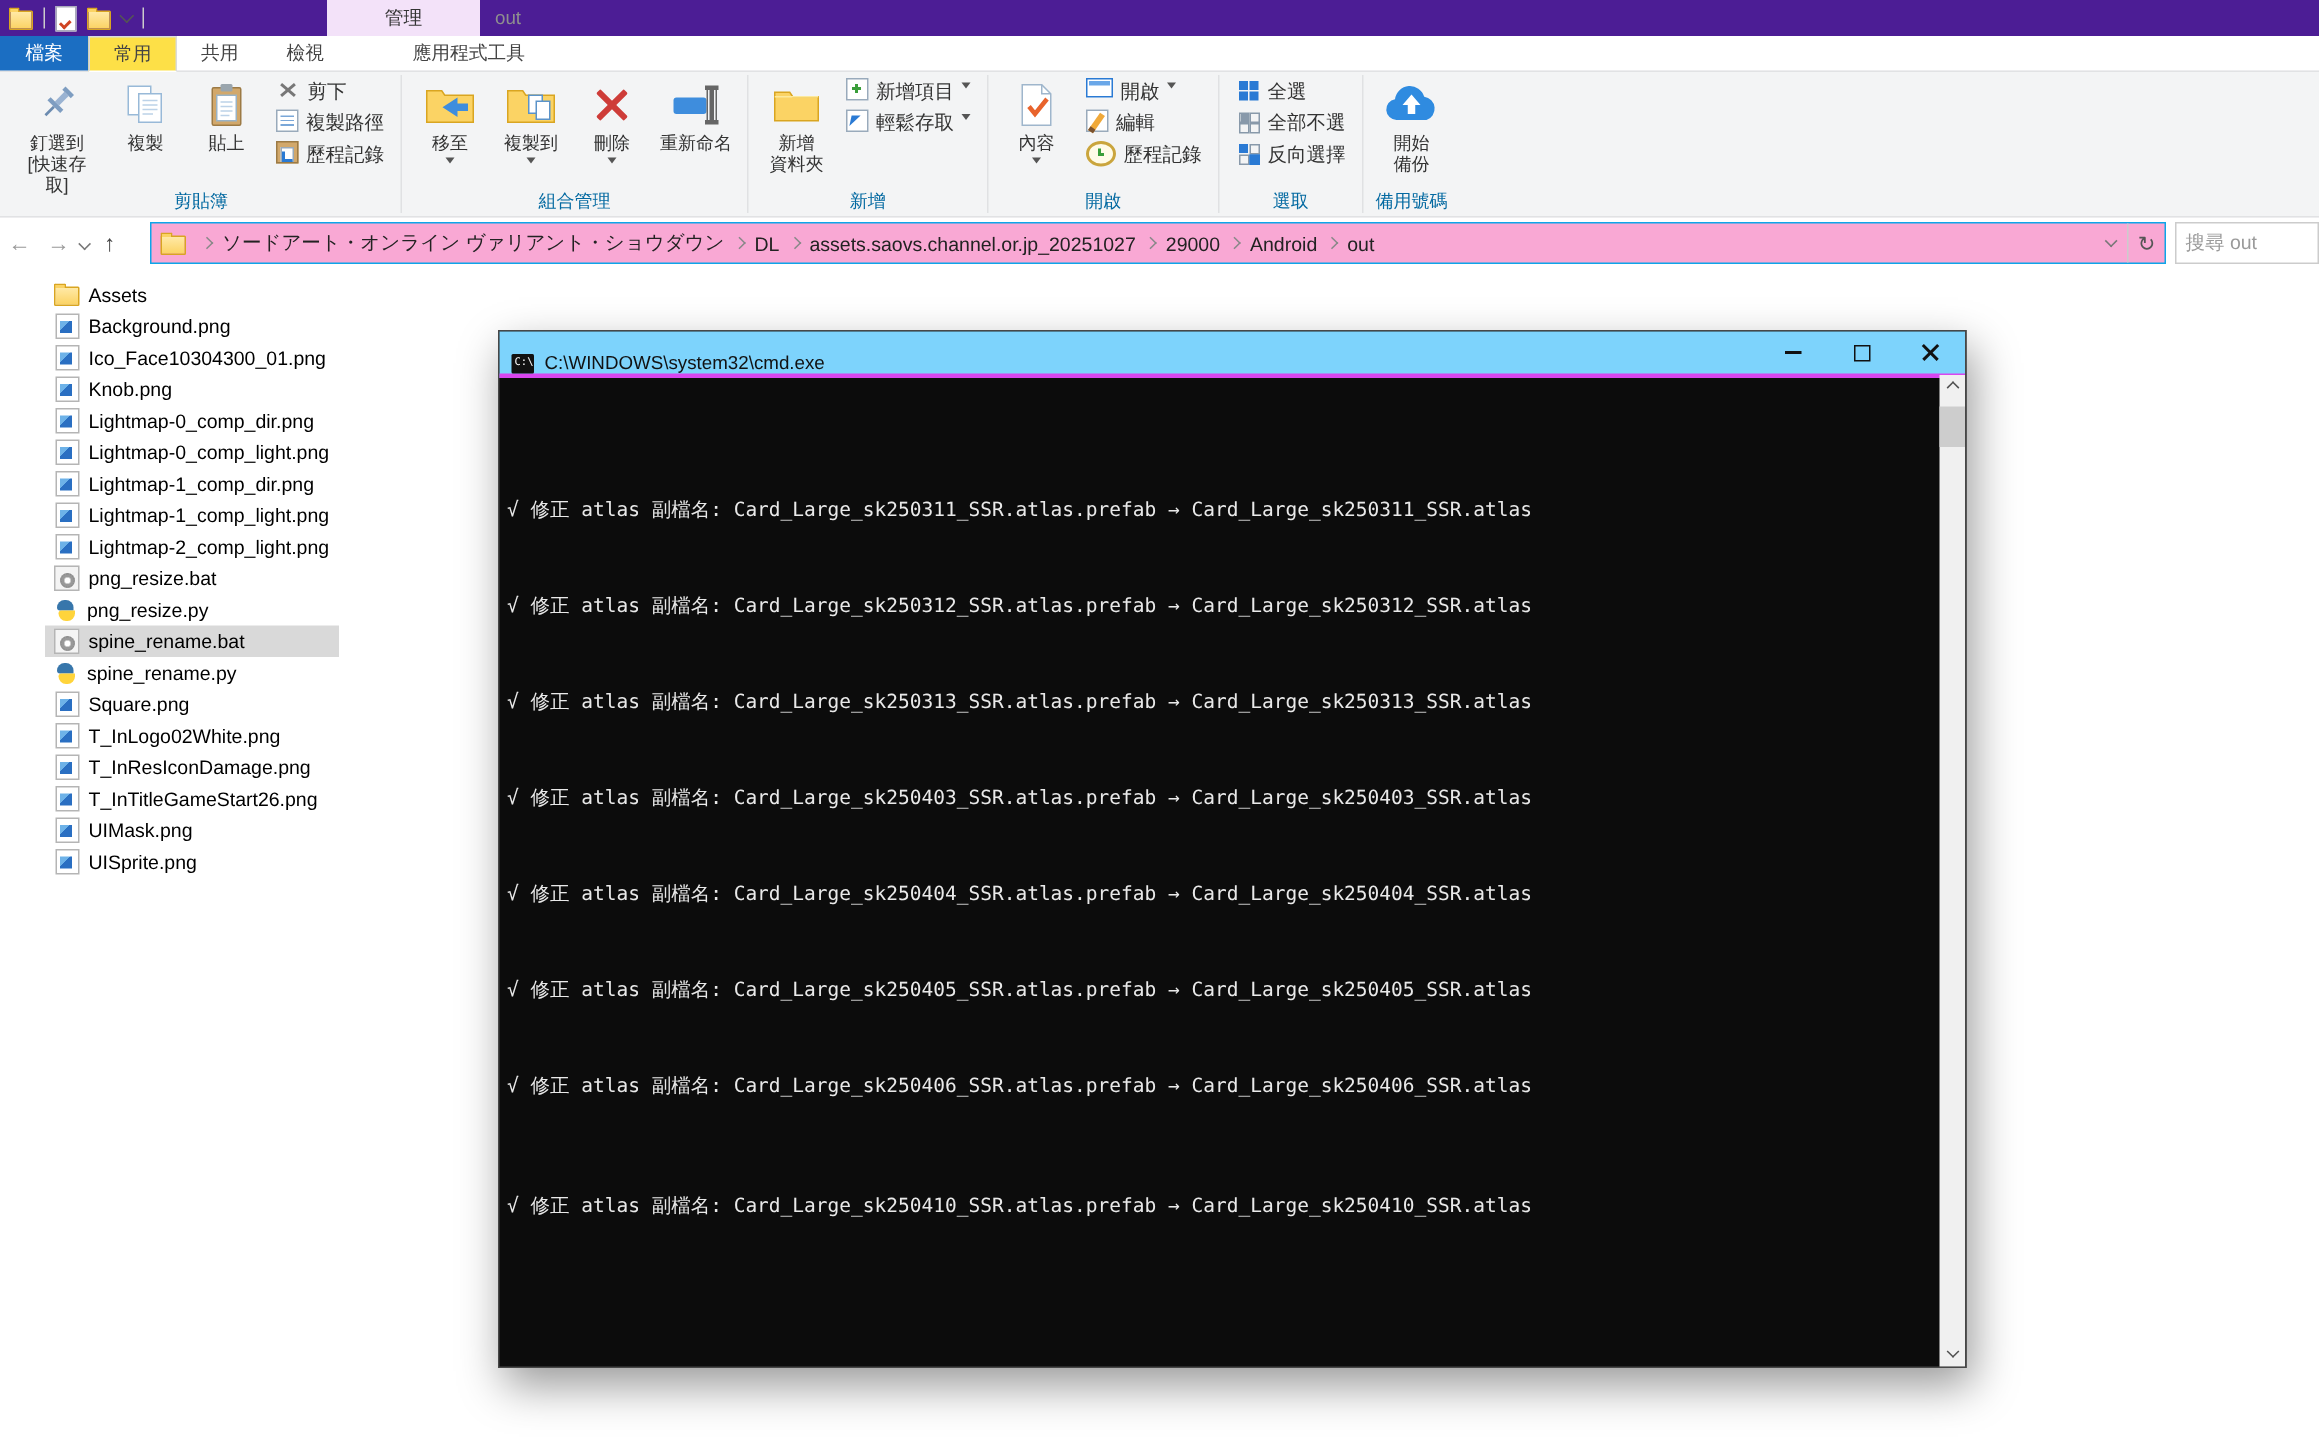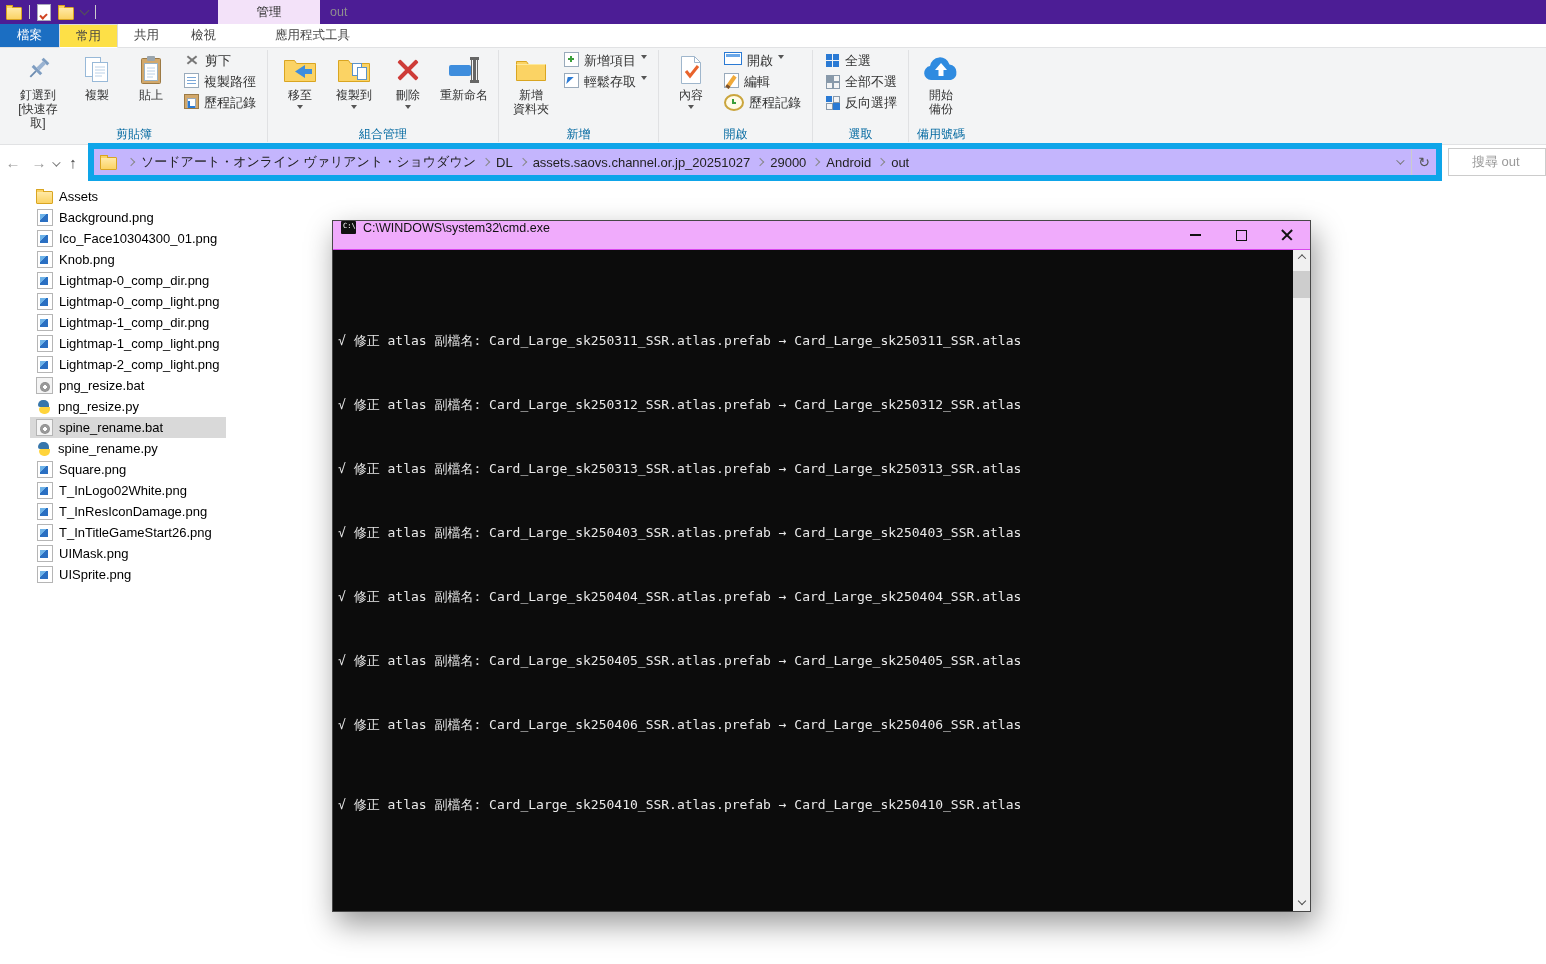--- a/index.html
+++ b/index.html
@@ -77,47 +77,47 @@
   .i-rename::before{content:"";position:absolute;left:0;top:8px;width:22px;height:11px;background:#3e8ddd;border-radius:2px;}
   .i-rename::after{content:"";position:absolute;right:3px;top:1px;width:3px;height:24px;background:#666;box-shadow:-3px -0px 0 -1px #666,3px 0 0 -1px #666;}
   .i-rename i{position:absolute;right:0;top:0;width:9px;height:3px;background:#666;}
   .i-rename u{position:absolute;right:0;bottom:0;width:9px;height:3px;background:#666;}
   
   .navbar{position:absolute;top:148px;left:0;right:0;height:28px;display:flex;align-items:center;font-size:13px;}
   .navarrow{font-size:15px;width:26px;text-align:center;color:#999;}
   .navarrow.up{color:#444;width:22px;}
   .nav-chev{margin:0 4px 0 0;}
   .chev-s{display:inline-block;width:5px;height:5px;border-right:1.4px solid #777;border-bottom:1.4px solid #777;transform:rotate(45deg) translateY(-2px);}
-  .addrbox{height:26px;background:#c4b5fd;border:6px solid #0ea5e9;display:flex;align-items:center;flex:0 0 auto;width:1342px;margin-left:4px;}
+  .addrbox{height:26px;background:#f9a8d4;border:1px solid #0ea5e9;display:flex;align-items:center;flex:0 0 auto;width:1342px;margin-left:16px;}
   .addr-folder{margin:0 4px 0 6px;}
   .crumbs{display:flex;align-items:center;height:100%;flex:1;overflow:hidden;}
   .crumb{display:flex;align-items:center;height:100%;color:#222;}
   .crumb-chev{display:inline-block;width:5px;height:5px;border-right:1.4px solid #888;border-bottom:1.4px solid #888;transform:rotate(-45deg);margin:0 7px;}
   .addr-caret{width:24px;display:flex;justify-content:center;}
   .refreshbtn{width:24px;height:26px;border-left:1px solid #ccc;display:flex;align-items:center;justify-content:center;color:#555;font-size:14px;}
-  .searchbox{height:26px;border:1px solid #ccc;background:#fff;margin-left:6px;flex:1;display:flex;align-items:center;padding-left:23px;color:#9a9a9a;}
+  .searchbox{height:26px;border:1px solid #ccc;background:#fff;margin-left:6px;flex:1;display:flex;align-items:center;padding-left:6px;color:#9a9a9a;}
   
   .filelist{position:absolute;top:186px;left:30px;width:300px;font-size:13px;color:#000000;}
   .frow{display:flex;align-items:center;height:21px;gap:6px;padding-left:6px;width:190px;}
   .frow.selected{background:#d9d9d9;}
   .fic{width:16px;height:16px;position:relative;flex:0 0 16px;display:inline-block;}
   .fic.folder{width:15px;height:11px;background:linear-gradient(#ffe9a6,#fbd364);border:1px solid #d9a521;border-radius:1px;margin-top:2px;flex-basis:15px;}
   .fic.folder::before{content:"";position:absolute;top:-3px;left:-1px;width:6px;height:2px;background:#fbd364;border:1px solid #d9a521;border-bottom:none;border-radius:1px 1px 0 0;}
   .fic.png{width:12px;height:15px;background:#fff;border:1px solid #b5b5b5;flex-basis:14px;margin-left:1px;}
   .fic.png::after{content:"";position:absolute;left:2px;top:4px;width:8px;height:8px;background:linear-gradient(135deg,#6db2e8 0 40%,#2a6fc2 40%);}
   .fic.bat{width:13px;height:15px;background:#f4f4f4;border:1px solid #b5b5b5;flex-basis:15px;}
   .fic.bat::after{content:"";position:absolute;left:2.5px;top:3.5px;width:8px;height:8px;border-radius:50%;border:1px dotted #888;background:radial-gradient(circle,#fff 0 2px,#999 2px 4px);}
   .fic.py{flex-basis:16px;}
   .fic.py::before{content:"";position:absolute;left:2px;top:1px;width:11px;height:7px;background:#3776ab;border-radius:5px 5px 0 2px;}
   .fic.py::after{content:"";position:absolute;left:3px;bottom:1px;width:11px;height:7px;background:#ffd43b;border-radius:2px 0 5px 5px;}
   
   .cmdwin{position:absolute;left:332px;top:220px;width:977px;height:690px;background:#0c0c0c;
       border:1px solid #474747;box-shadow:4px 12px 28px rgba(0,0,0,.40);}
-  .cmd-titlebar{position:absolute;top:0;left:0;right:0;height:28px;background:#f0abfc;display:flex;align-items:flex-start;
-      font-size:12.5px;color:#111;border-bottom:1px solid #d946ef;}
+  .cmd-titlebar{position:absolute;top:0;left:0;right:0;height:28px;background:#7dd3fc;display:flex;align-items:flex-end;
+      font-size:12.5px;color:#111;border-bottom:3px solid #d946ef;}
   .cmd-ico{width:15px;height:13px;background:#111;margin:0 7px 0 8px;position:relative;border-radius:1px;}
   .cmd-ico::after{content:"C:\\";position:absolute;left:2px;top:1px;font-size:7px;color:#fff;font-family:"DejaVu Sans Mono",monospace;}
   .cmd-title{flex:1;}
   .caps{display:flex;height:100%;}
   .cap{width:46px;display:flex;align-items:center;justify-content:center;}
   .cap-min::after{content:"";width:11px;height:1.5px;background:#111;}
   .cap-max::after{content:"";width:9px;height:9px;border:1.5px solid #111;}
   .cap-close{position:relative;}
   .cap-close::before,.cap-close::after{content:"";position:absolute;width:14px;height:1.5px;background:#111;top:13px;left:16px;}
   .cap-close::before{transform:rotate(45deg);}

